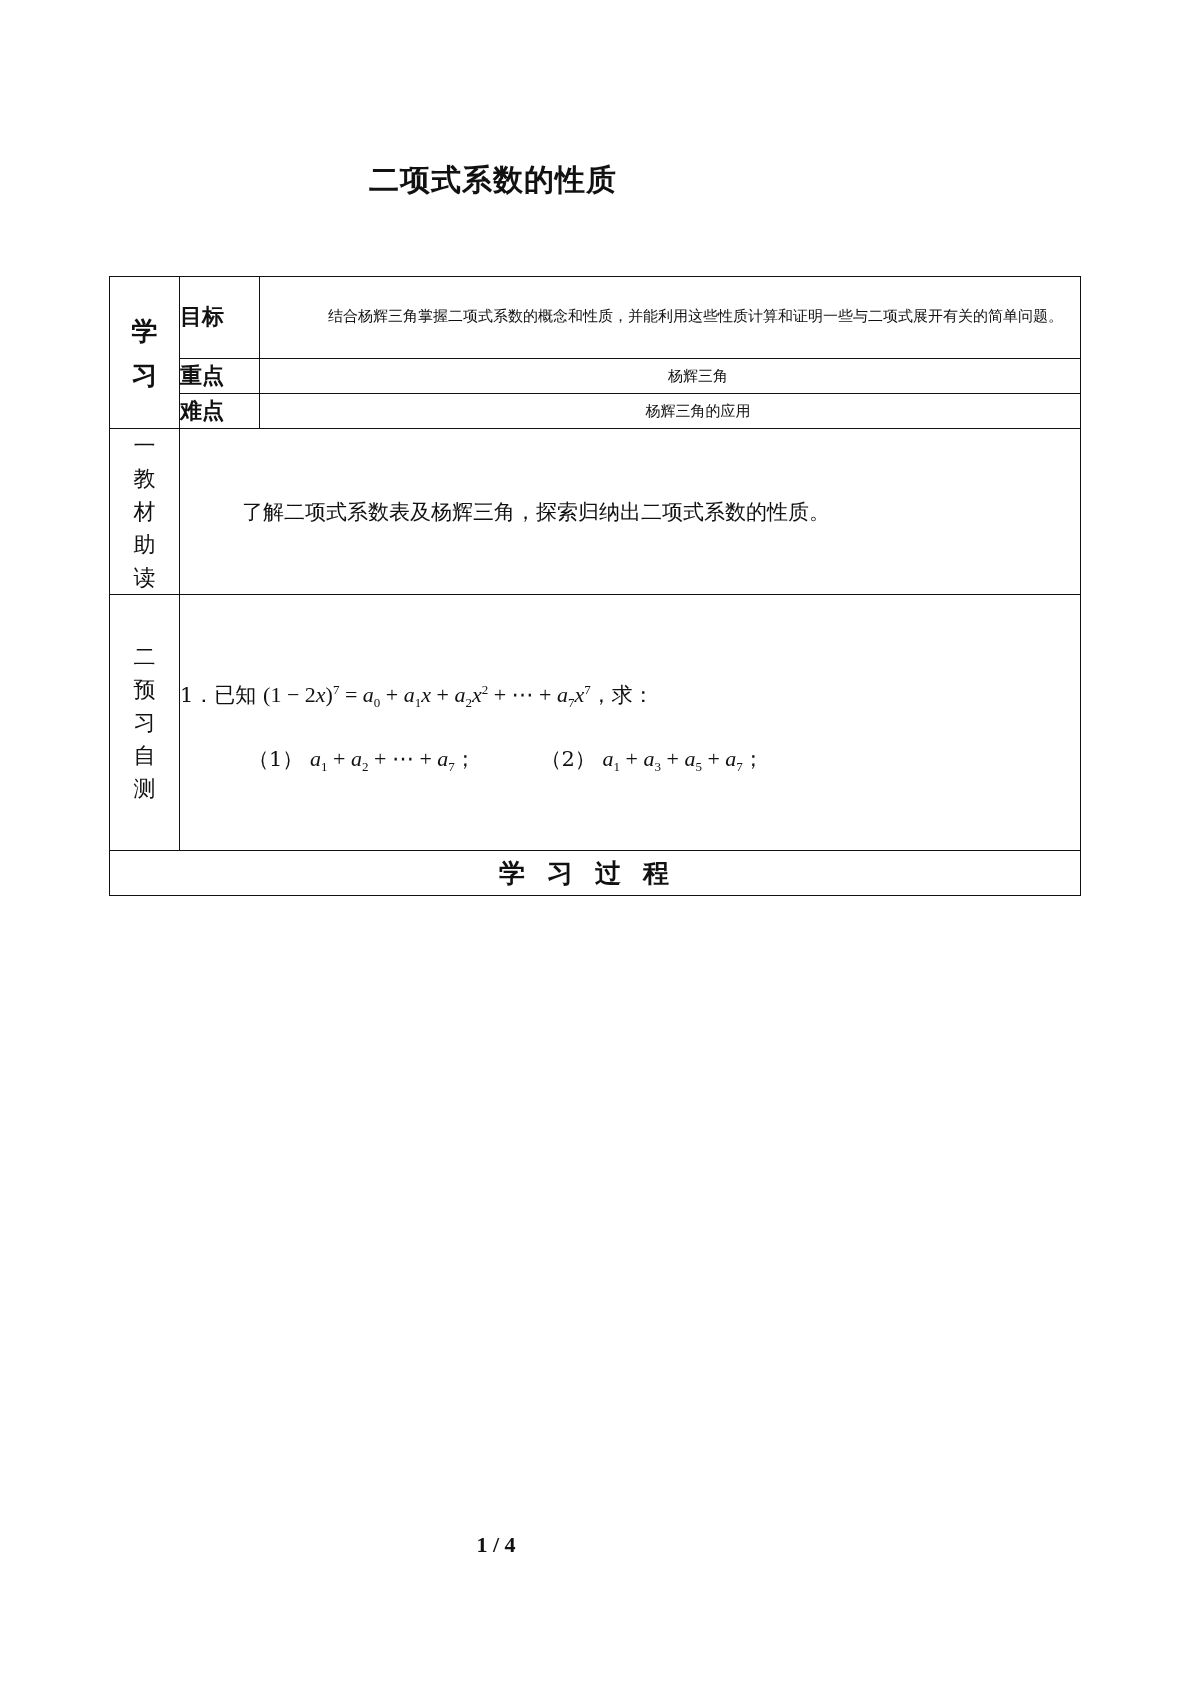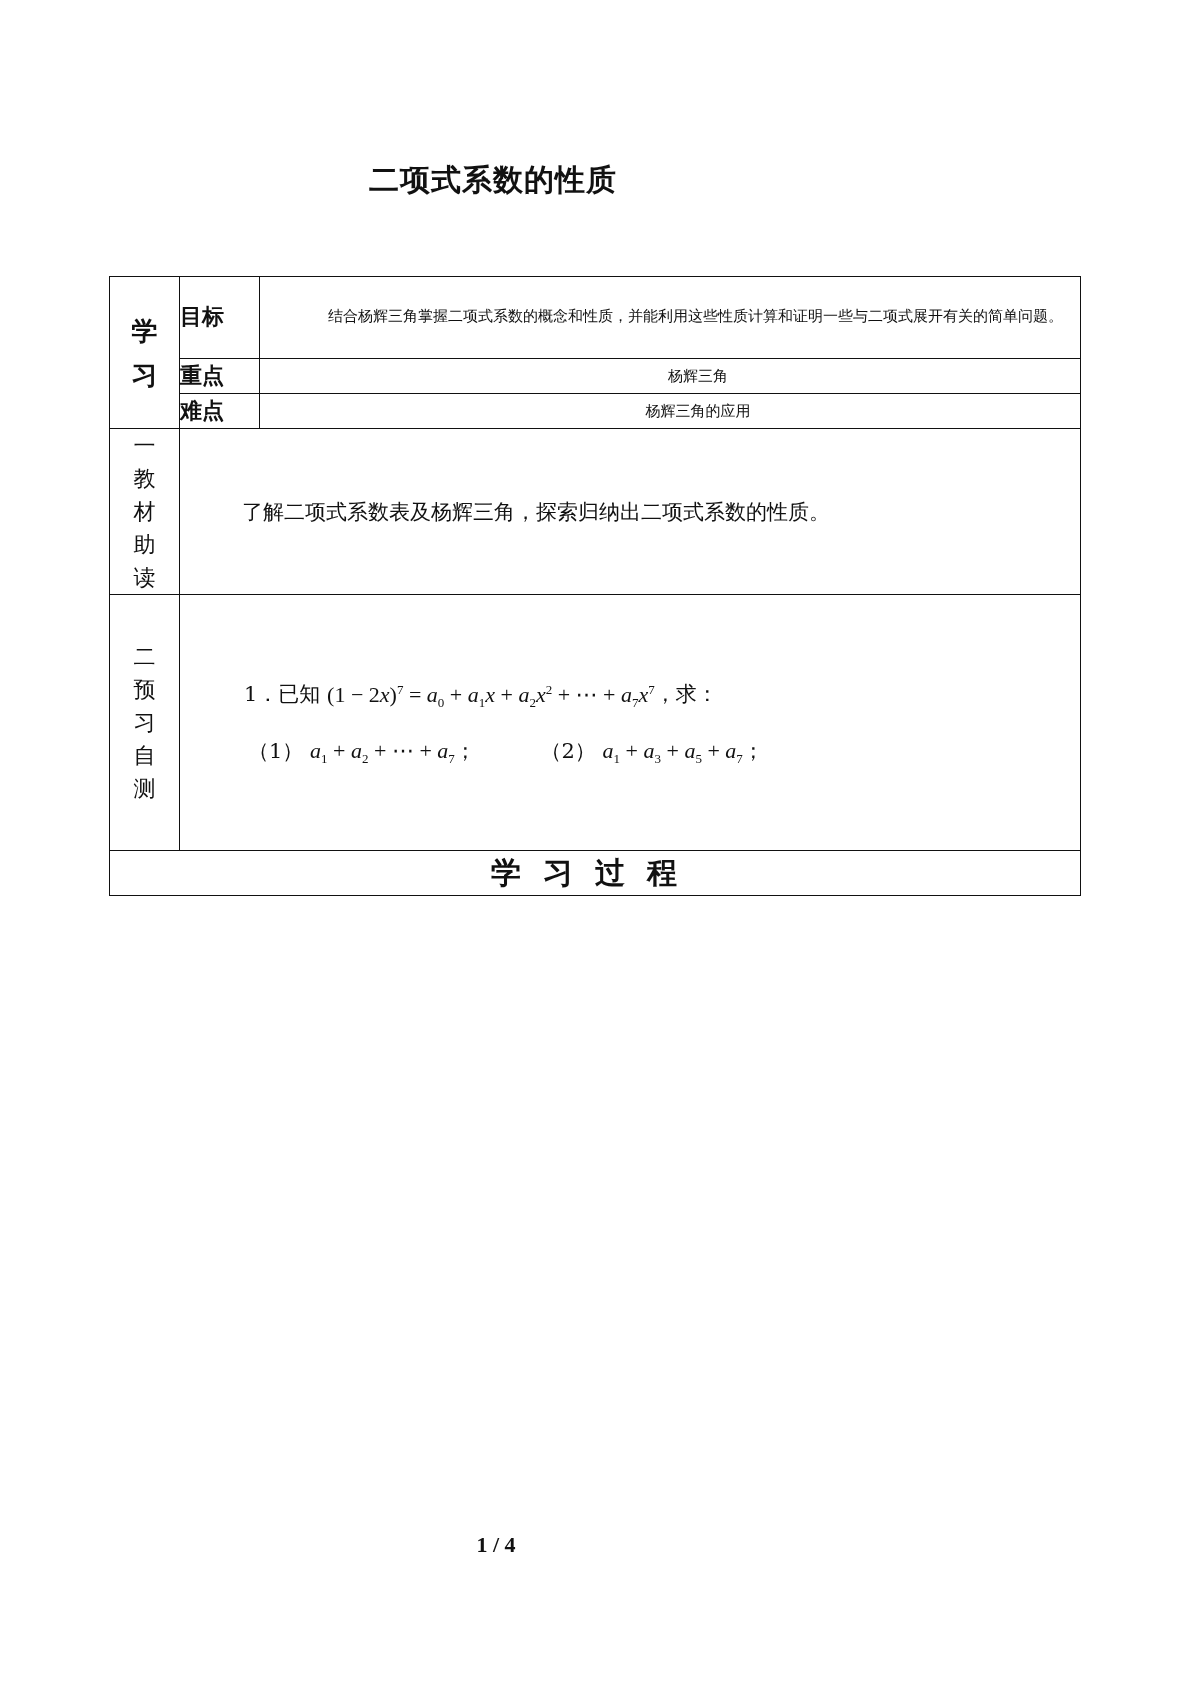--- a/index.html
+++ b/index.html
@@ -22,26 +22,26 @@
   .pad-left { padding-left: 56px !important; text-align: center; }
   .vert { text-align: center; font-size: 22px; line-height: 33px; font-family: "DejaVu Serif", "Liberation Serif", serif; }
   .vert span { display: block; }
   .row-goal td { height: 73px; }
   .row-key td { height: 31px; }
   .row-diff td { height: 31px; }
   .row-read td { height: 156px; }
   .row-pre td { height: 255px; vertical-align: top; }
   .row-proc td { height: 44px; }
   .proc { text-align: center; font-family: "DejaVu Sans", "Liberation Sans", sans-serif;
-          font-weight: bold; font-size: 30px; letter-spacing: 22px; }
+          font-weight: bold; font-size: 26px; letter-spacing: 22px; }
   .read-text { font-size: 21px; padding-left: 62px !important; }
   .math { font-family: "Liberation Serif", "DejaVu Serif", serif; font-style: italic; font-size: 22px; }
   .math .up { font-style: normal; }
   .math sub, .math sup { font-size: 13px; font-style: normal; }
-  .pre-line1 { margin-top: 8px; margin-left: 64px; font-size: 21px; line-height: 36px; }
+  .pre-line1 { margin-top: 8px; font-size: 21px; line-height: 51px; }
   .pre-line2 { margin-top: 8px; margin-left: 68px; font-size: 21px; line-height: 44px; }
   .pre-line2 .q2 { margin-left: 58px; }
   .pagenum { position: absolute; top: 1532px; left: 0; width: 992px; text-align: center;
              font-family: "Liberation Serif", "DejaVu Serif", serif; font-weight: bold; font-size: 22px; }
 </style>
 </head>
 <body>
 
 <div class="title">二项式系数的性质</div>
 

